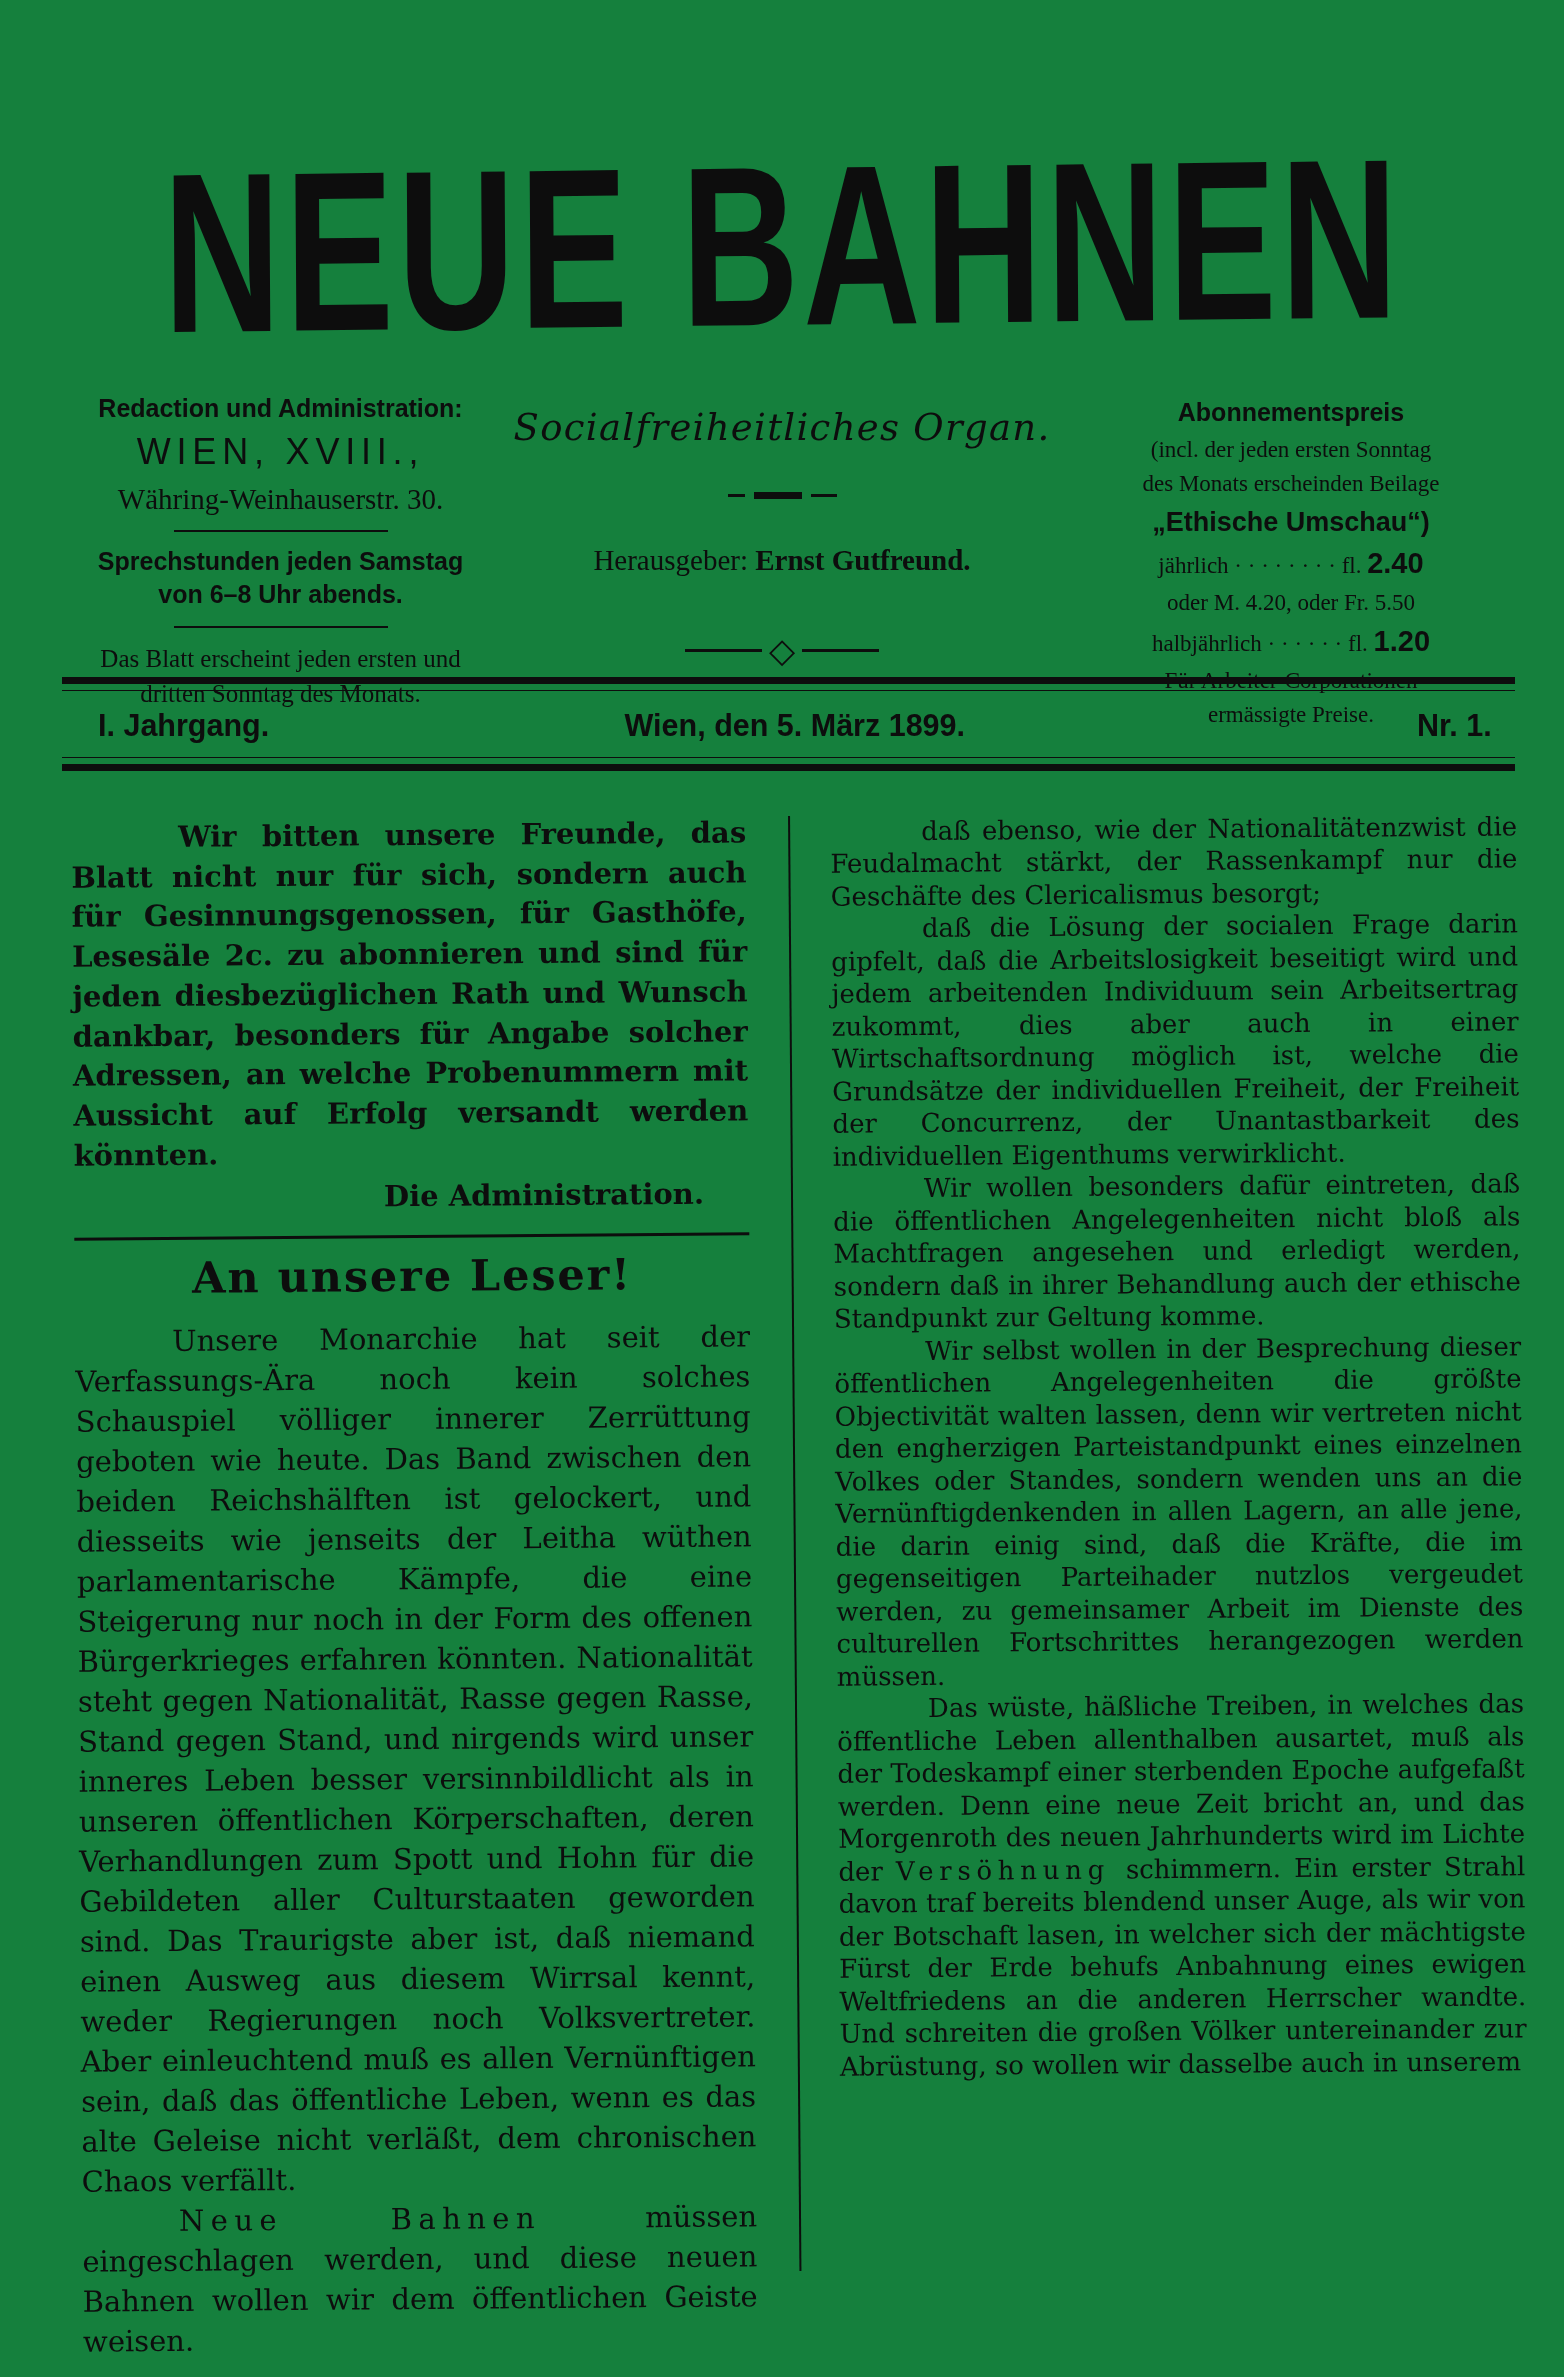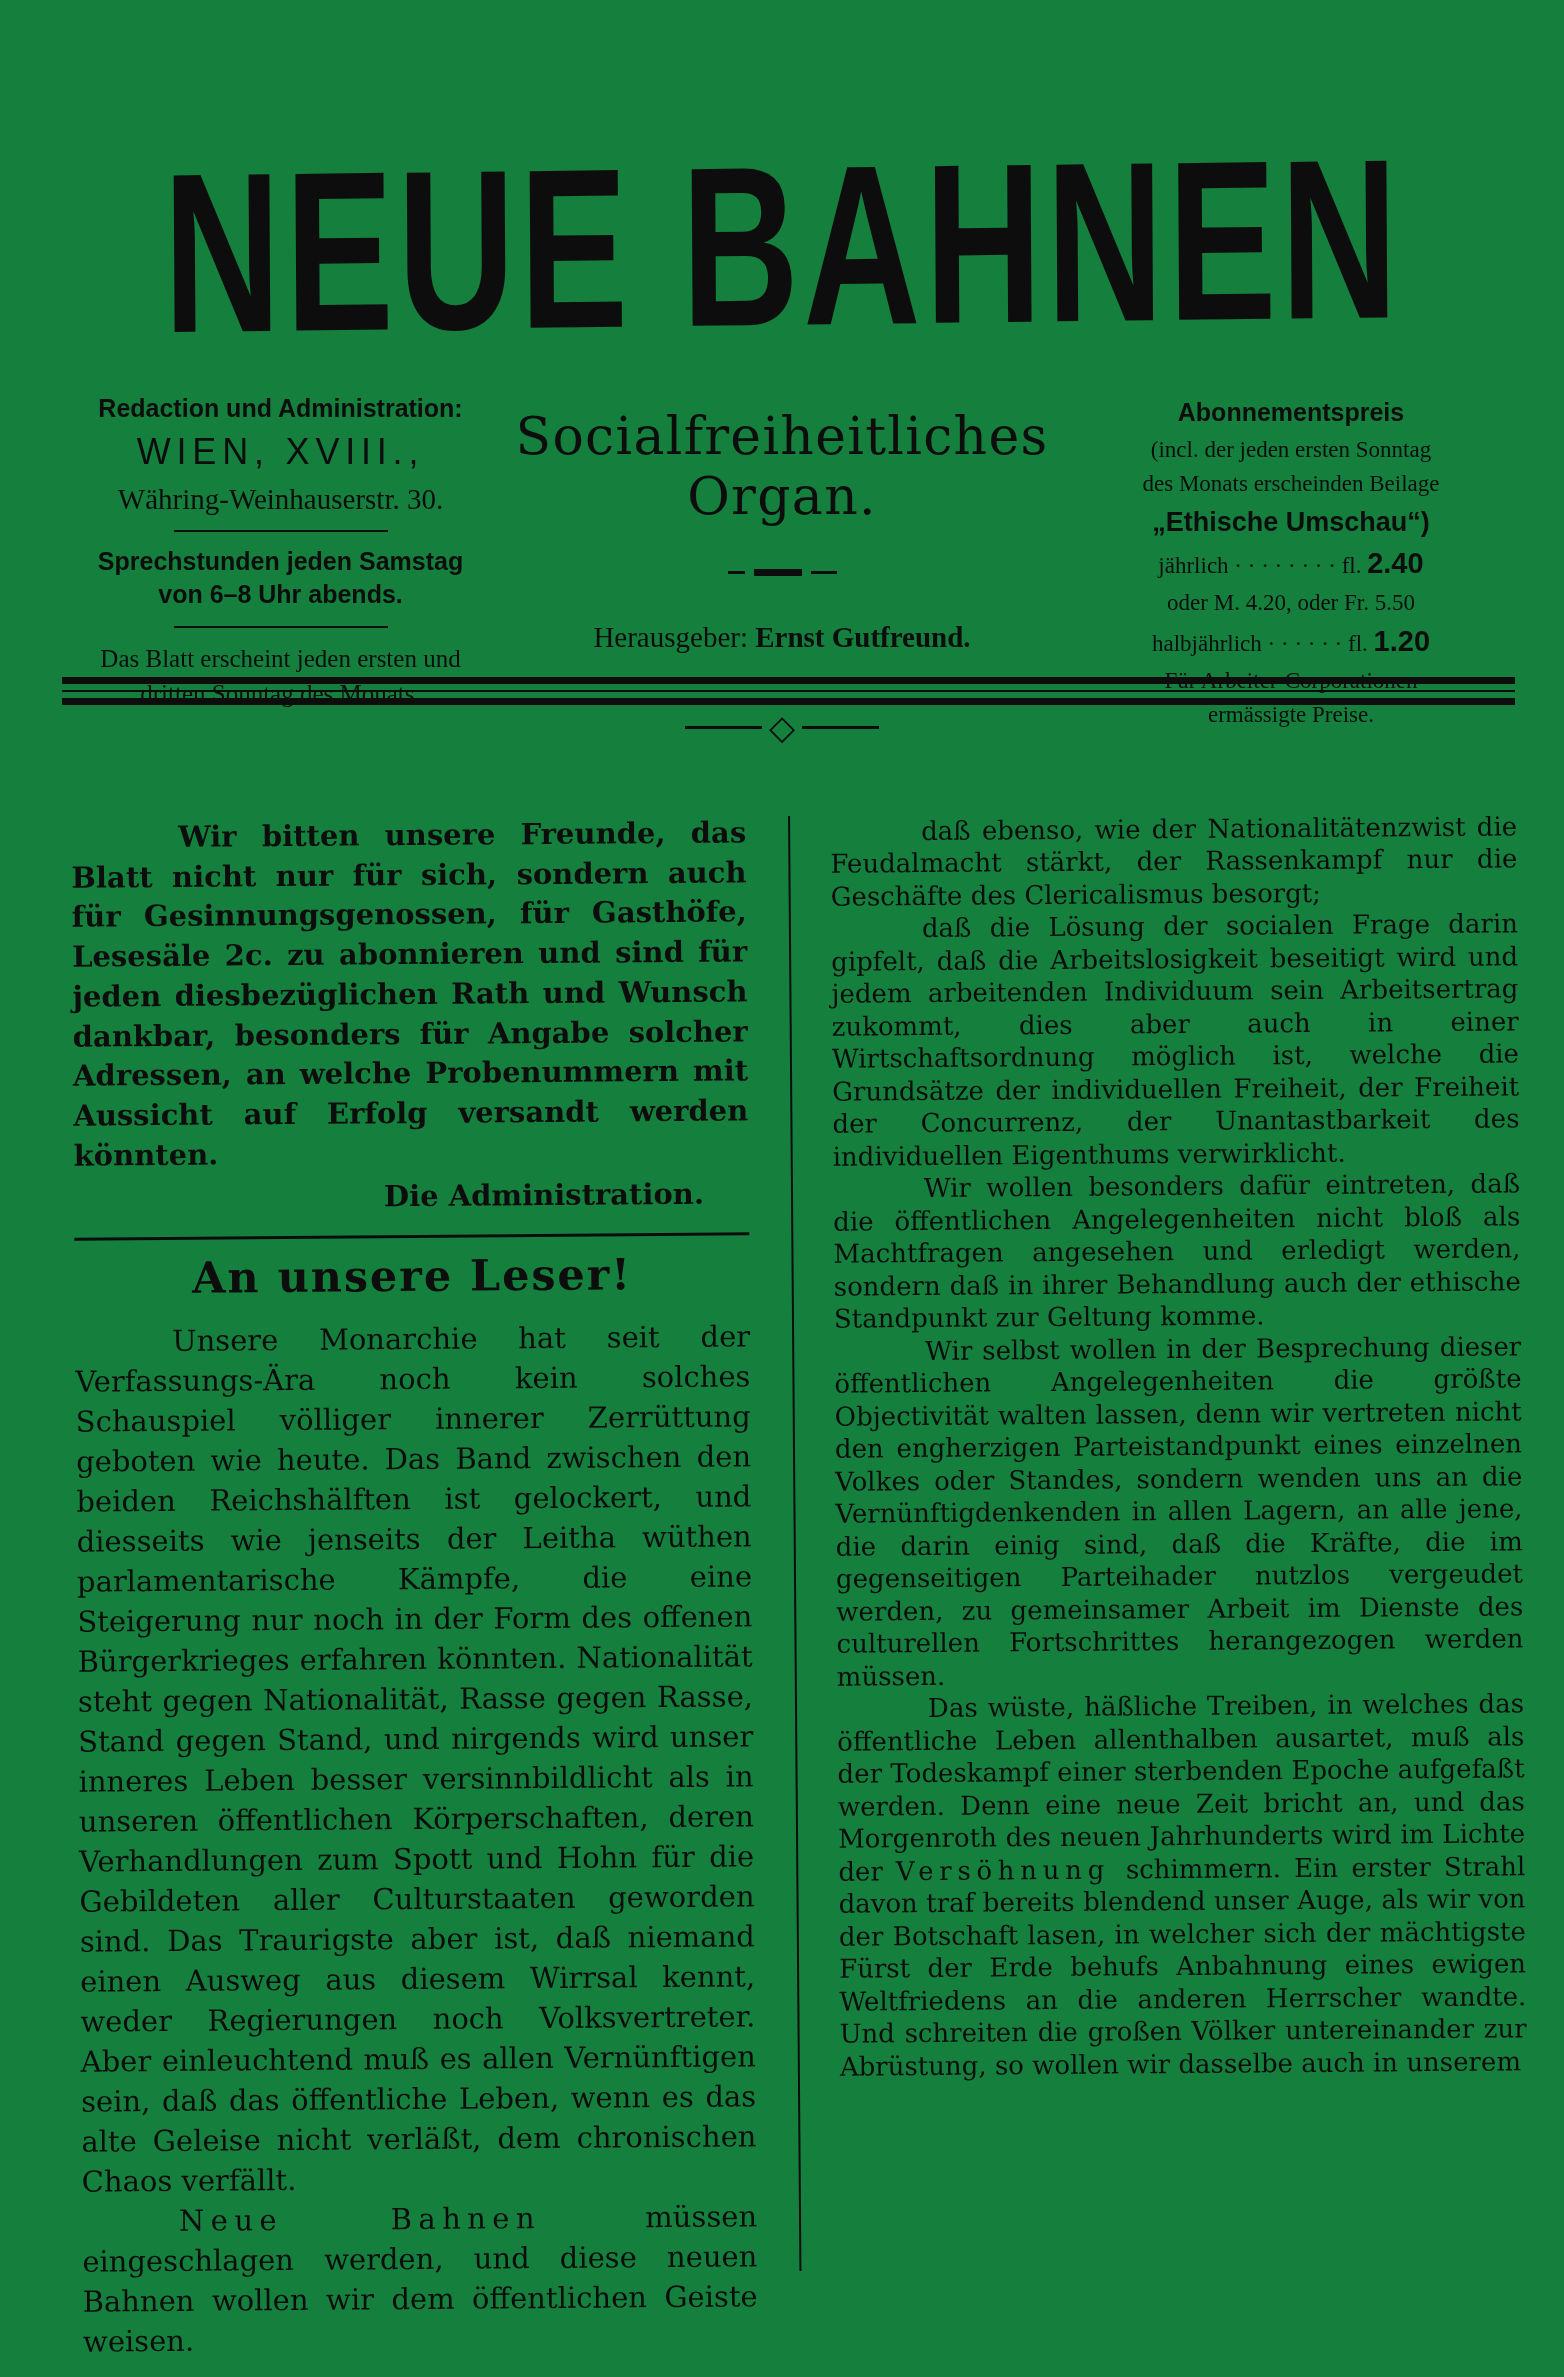--- a/index.html
+++ b/index.html
@@ -31,21 +31,21 @@
     display:flex;gap:22px;
   }
   .hd-left{width:395px;text-align:center;}
   .hd-left .l1{font-family:"Liberation Sans",sans-serif;font-weight:700;font-size:25px;}
   .hd-left .l2{font-family:"Liberation Sans",sans-serif;font-weight:400;font-size:36px;letter-spacing:5.8px;margin-top:7.8px;}
   .hd-left .l3{font-family:"Liberation Serif",serif;font-size:29px;margin-top:10.4px;}
   .mini-rule{width:214px;border:0;border-top:2.6px solid #0d0d0d;margin:14.3px auto 13px;}
   .hd-left .l4{font-family:"Liberation Sans",sans-serif;font-weight:700;font-size:25px;line-height:1.32;}
   .hd-left .l5{font-family:"Liberation Serif",serif;font-size:25px;line-height:1.42;margin-top:2.6px;}
   .hd-center{flex:1;text-align:center;}
-  .organ{font-family:"DejaVu Serif",serif;font-size:52px;letter-spacing:1.3px;margin-top:11.7px;}
+  .organ{font-family:"DejaVu Serif",serif;font-size:37px;letter-spacing:1.3px;margin-top:11.7px;font-style:italic;}
   .orn-dash{margin:43px auto 0;display:flex;align-items:center;justify-content:center;gap:9px;}
   .orn-dash .d1{width:17px;height:2.6px;background:#0d0d0d;}
   .orn-dash .d2{width:48px;height:7.8px;background:#0d0d0d;}
   .orn-dash .d3{width:26px;height:2.6px;background:#0d0d0d;}
   .publisher{margin-top:45px;font-family:"Liberation Serif",serif;font-size:29px;}
   .publisher .pub-name{font-weight:700;}
   .orn-diamond{margin:56px auto 0;display:flex;align-items:center;justify-content:center;gap:6.5px;}
   .orn-diamond .bar{width:77px;height:2.6px;background:#0d0d0d;}
   .orn-diamond .glyph{font-size:34px;line-height:1;font-family:"DejaVu Sans",sans-serif;}
   .hd-right{width:410px;text-align:center;font-family:"Liberation Serif",serif;font-size:23px;line-height:1.5;}
@@ -136,20 +136,25 @@
       <div>oder M. 4.20, oder Fr. 5.50</div>
       <div><span>halbjährlich · · · · · · fl. </span><span class="amt">1.20</span></div>
       <div>Für Arbeiter-Corporationen</div>
       <div>ermässigte Preise.</div>
     </div>
   </div>
 
   <div class="dateline">
     <div class="rule-thick rt1"></div>
     <div class="rule-thin rn1"></div>
+    <div class="dateline-row">
+      <span class="dl">I. Jahrgang.</span>
+      <span class="dc">Wien, den 5. März 1899.</span>
+      <span class="dr">Nr. 1.</span>
+    </div>
     <div class="rule-thin rn2"></div>
     <div class="rule-thick rt2"></div>
   </div>
 
   <div class="body-wrap">
 
     <div class="col-left">
       <p class="notice">Wir bitten unsere Freunde, das Blatt nicht nur für sich, sondern auch für Gesinnungsgenossen, für Gasthöfe, Lesesäle 2c. zu abonnieren und sind für jeden diesbezüglichen Rath und Wunsch dankbar, besonders für Angabe solcher Adressen, an welche Probenummern mit Aussicht auf Erfolg versandt werden könnten.</p>
       <div class="notice-sig">Die Administration.</div>
       <div class="col-rule"></div>

